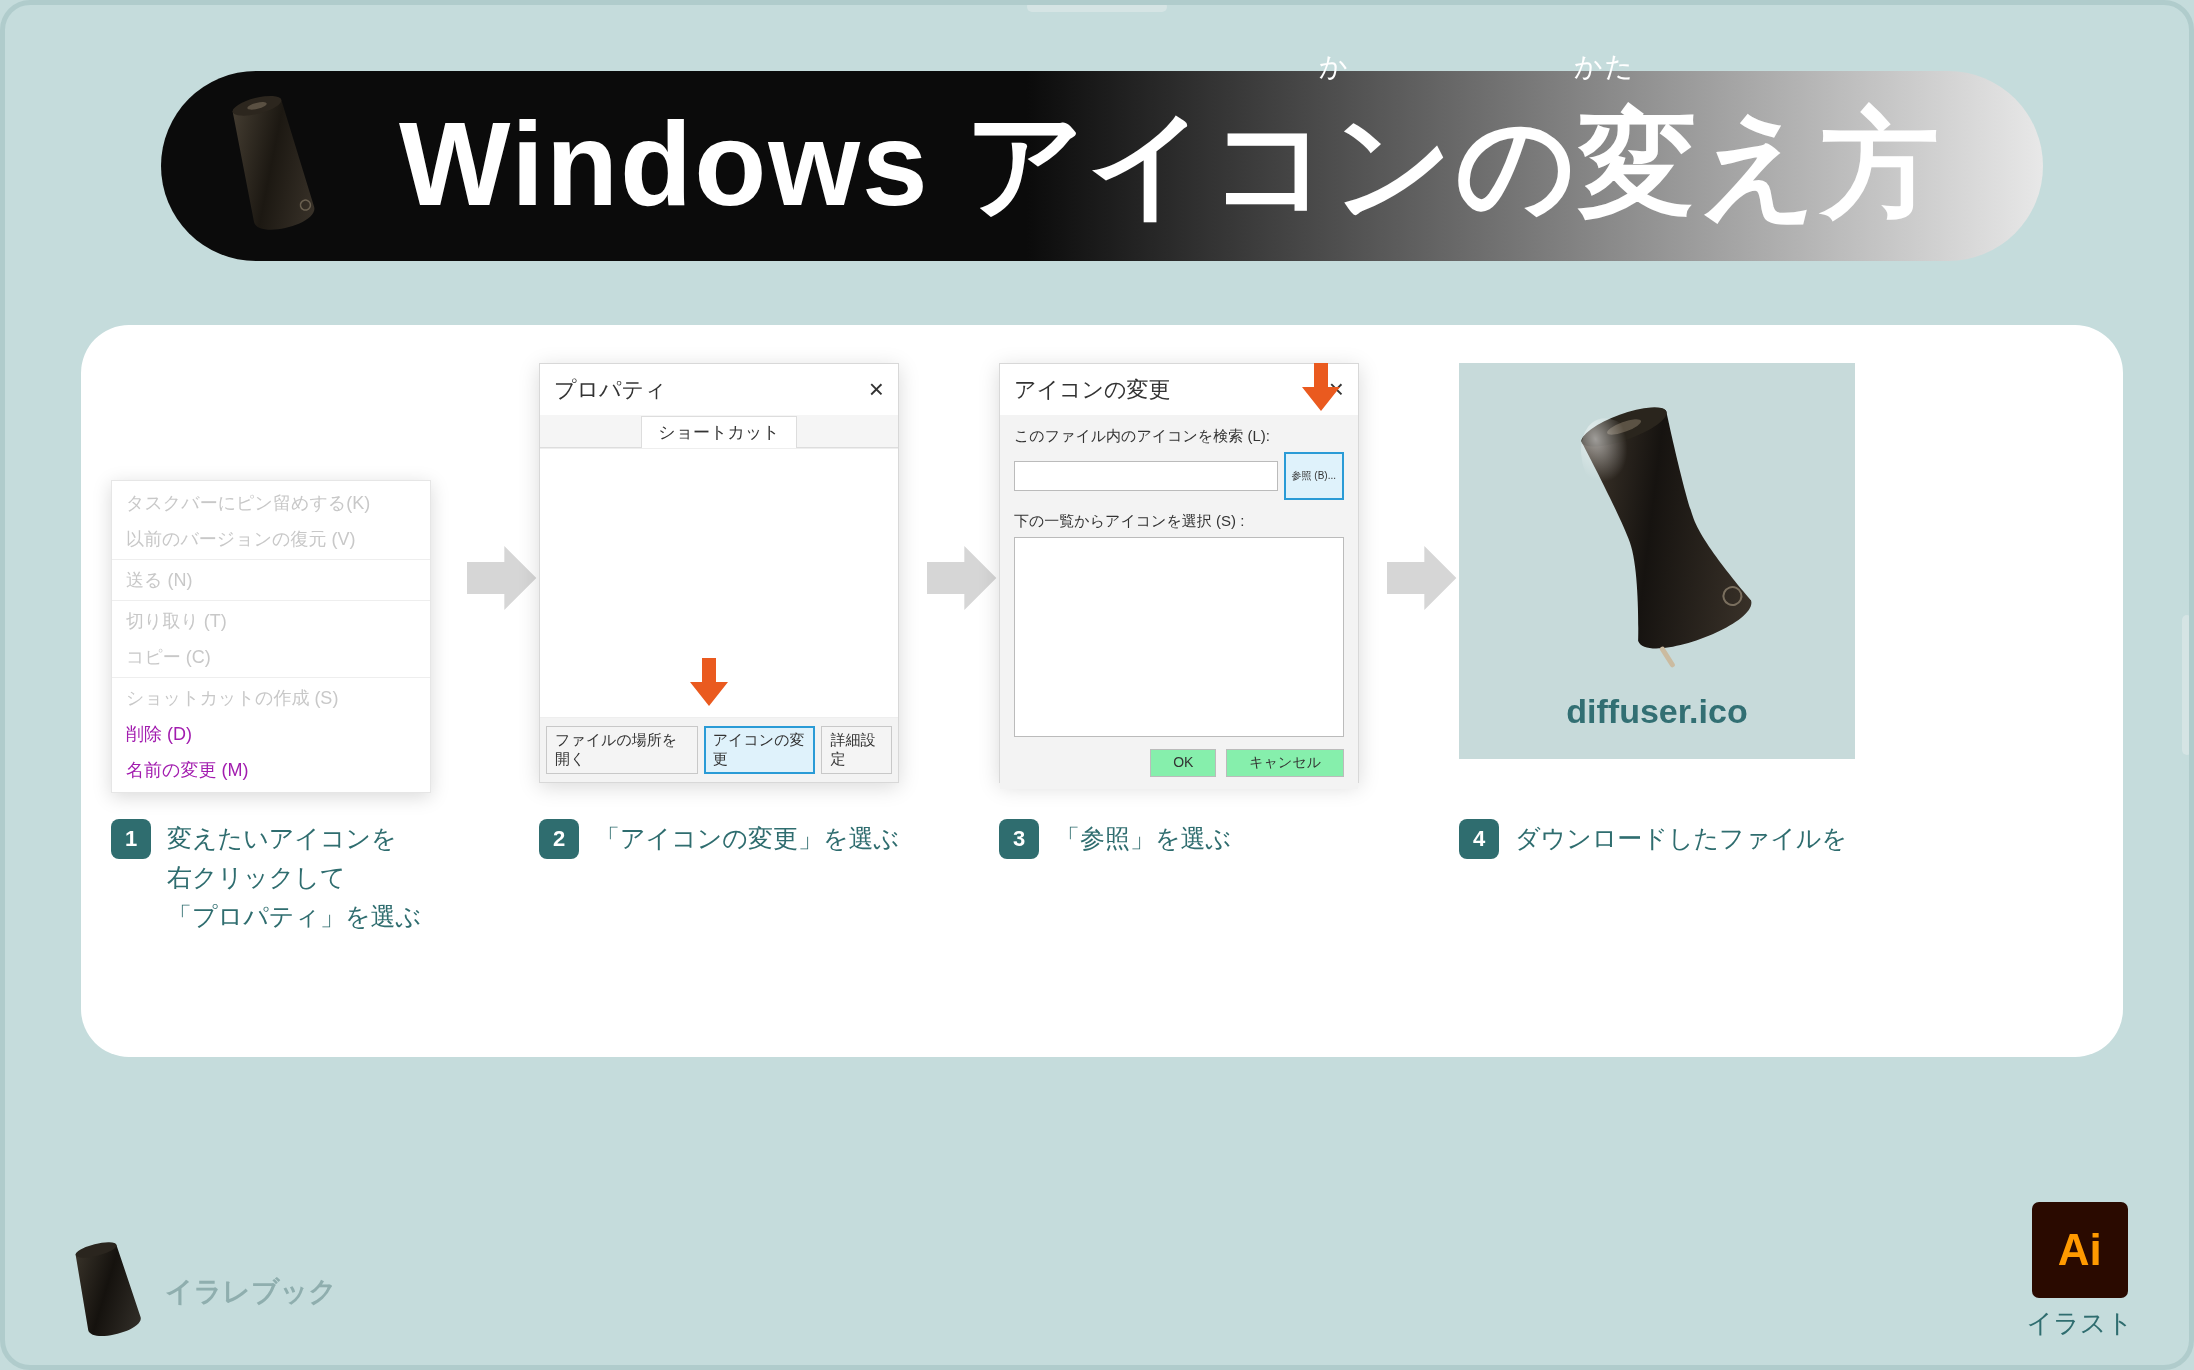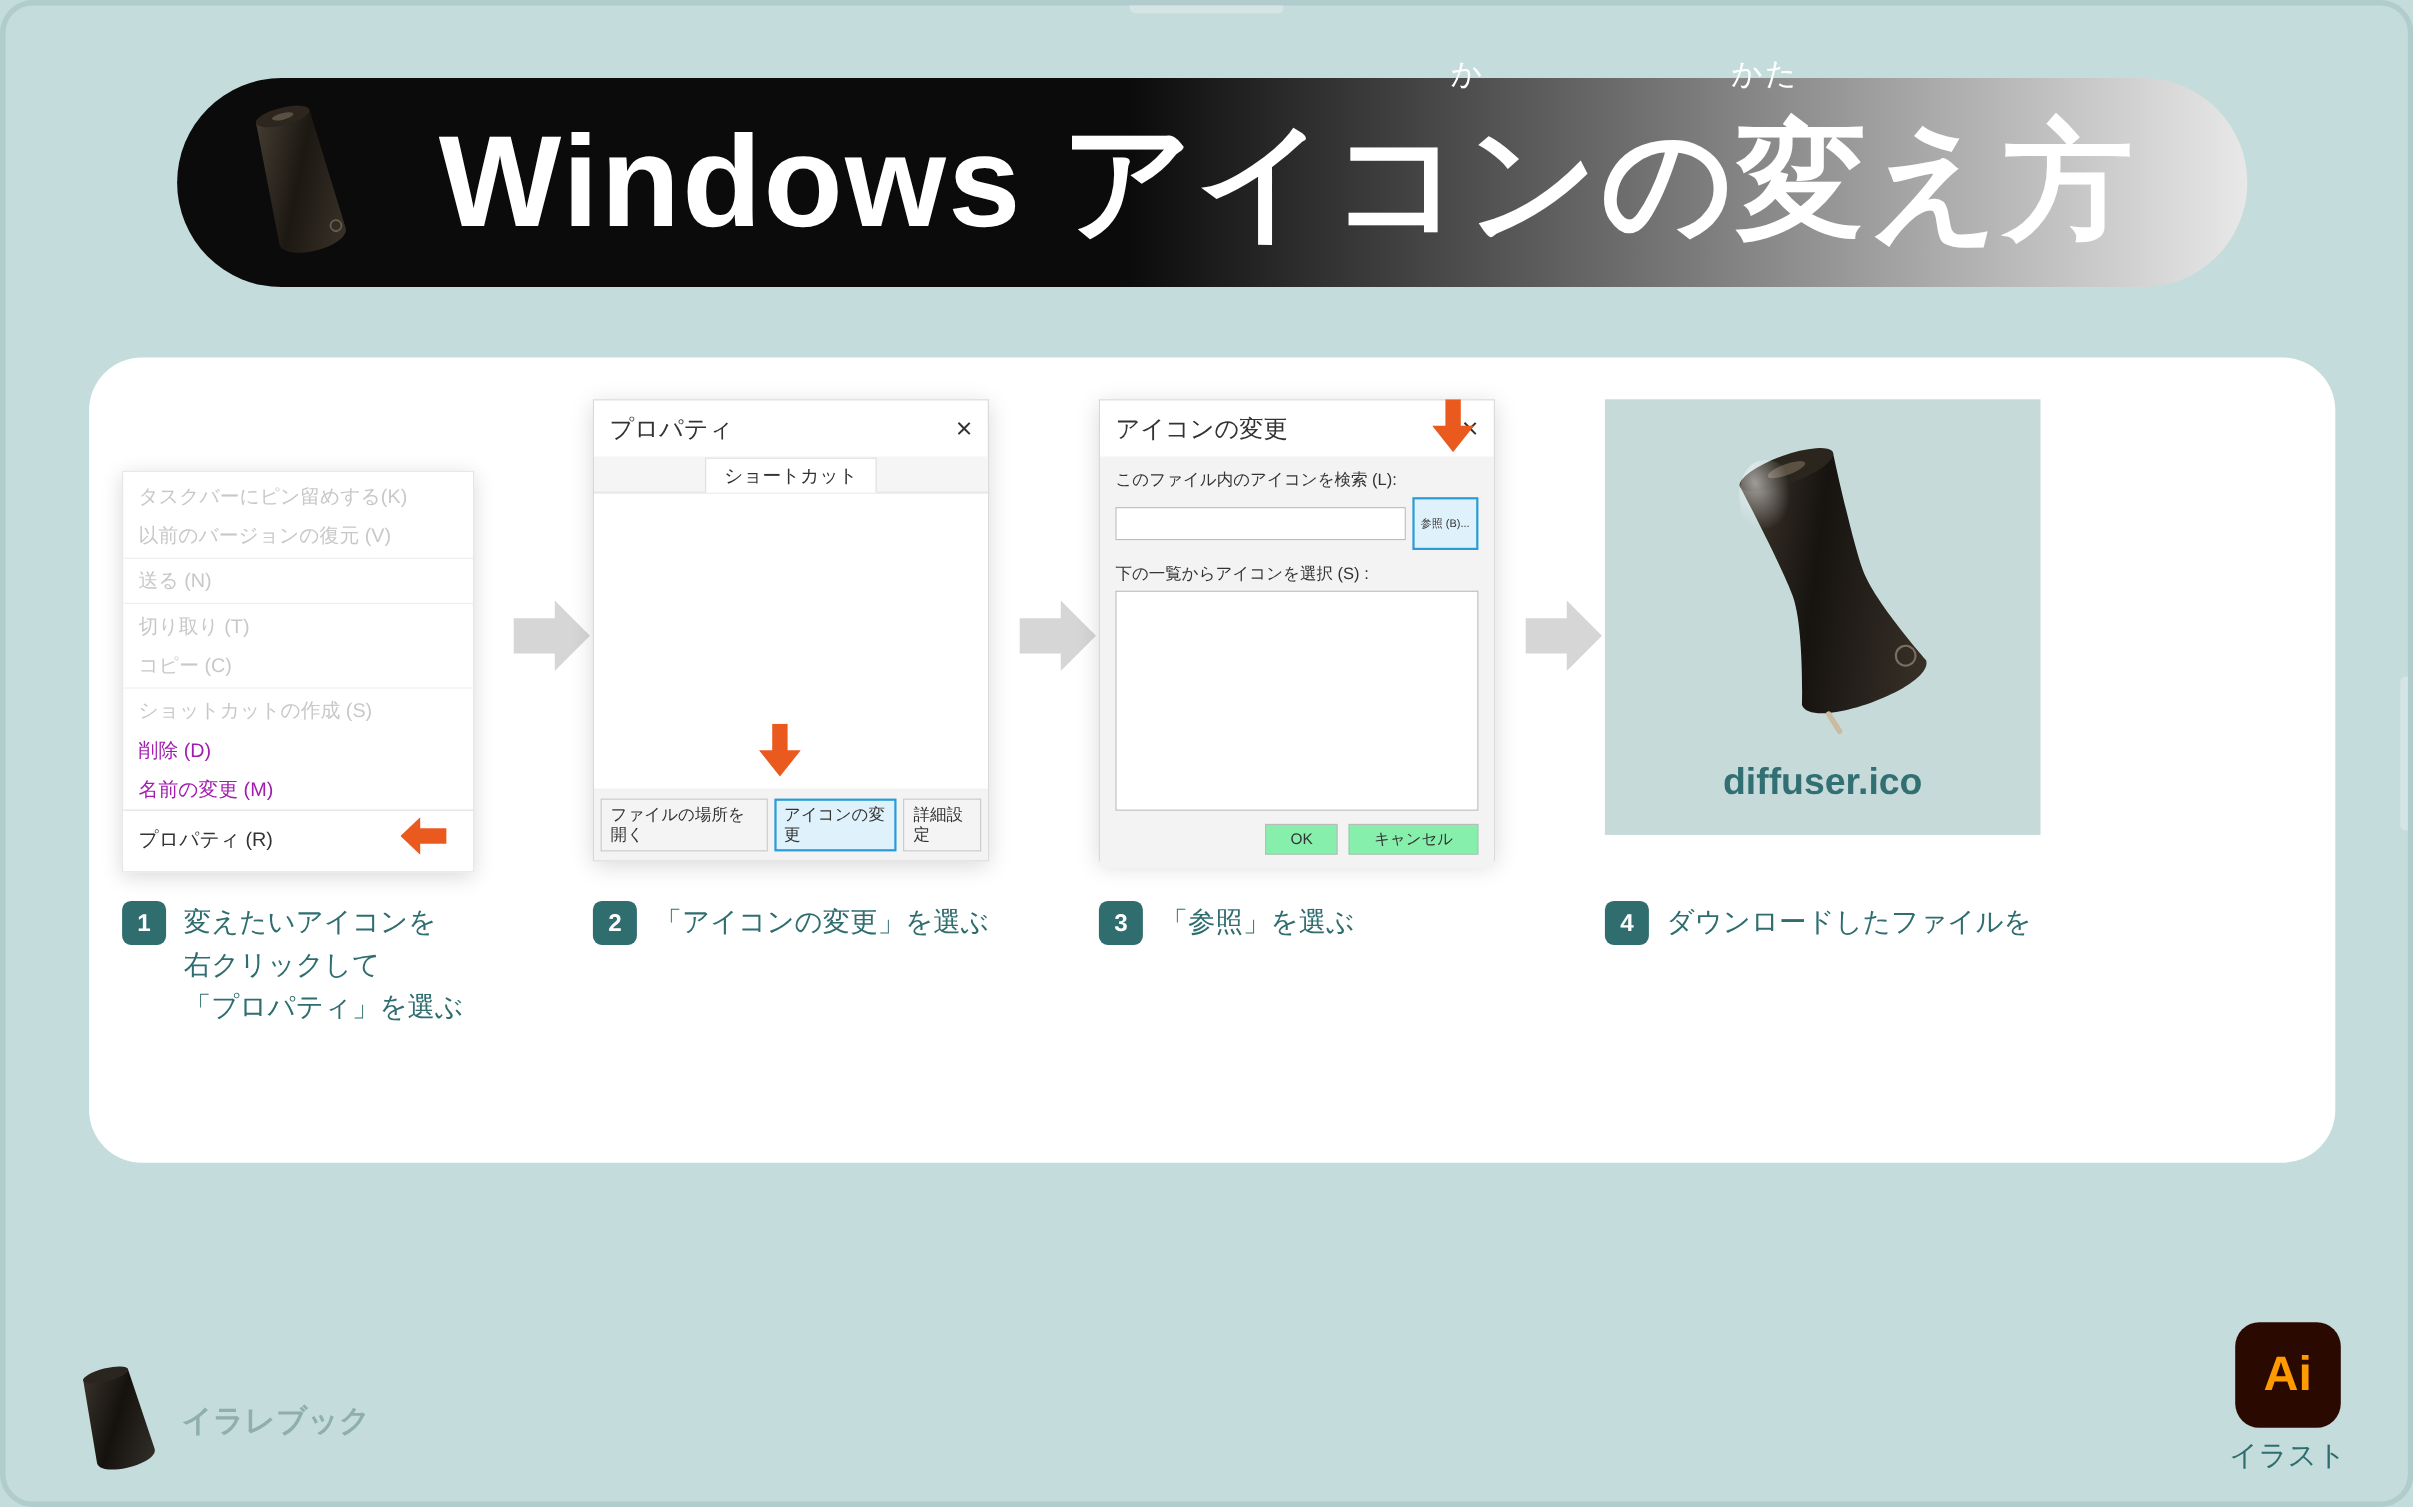--- a/index.html
+++ b/index.html
@@ -139,21 +139,21 @@
   .footer-left {
     position:absolute; left: 40px; bottom: 20px;
     display:flex; flex-direction:row; align-items:center;
   }
   .footer-left-label { color:#8faeae; font-size:28px; font-weight:700; margin-top:4px; }
   .footer-right {
     position:absolute; right: 56px; bottom: 24px;
     display:flex; flex-direction:column; align-items:center; gap:8px;
   }
   .ai-badge {
-    width:96px; height:96px; border-radius:22px;
+    width:96px; height:96px; border-radius:7px;
     background:#2a0a00; display:flex; align-items:center; justify-content:center;
     color:#ff9a00; font-weight:800; font-size:44px; font-family: Arial, sans-serif;
   }
   .footer-right-label { color:#2f6d6f; font-size:26px; }
 </style>
 </head>
 <body>
 
 <div class="edge-tab top"></div>
 <div class="edge-tab right"></div>
@@ -194,28 +194,20 @@
         <div class="ctx-item">以前のバージョンの復元 (V)</div>
         <div class="ctx-sep"></div>
         <div class="ctx-item">送る (N)</div>
         <div class="ctx-sep"></div>
         <div class="ctx-item">切り取り (T)</div>
         <div class="ctx-item">コピー (C)</div>
         <div class="ctx-sep"></div>
         <div class="ctx-item">ショットカットの作成 (S)</div>
         <div class="ctx-item dark">削除 (D)</div>
         <div class="ctx-item dark">名前の変更 (M)</div>
-        <div class="ctx-item prop">
-          <span>プロパティ (R)</span>
-          <span class="orange-arrow-left">
-            <svg width="42" height="34" viewBox="0 0 42 34">
-                <path d="M42 10 L18 10 L18 0 L0 17 L18 34 L18 24 L42 24 Z" fill="#ea5a1f"></path>
-              </svg>
-          </span>
-        </div>
       </div>
     </div>
     <div class="caption">
       <div class="step-badge">1</div>
       <div class="step-text">
         <div>変えたいアイコンを</div>
         <div>右クリックして</div>
         <div>「プロパティ」を選ぶ</div>
       </div>
     </div>

